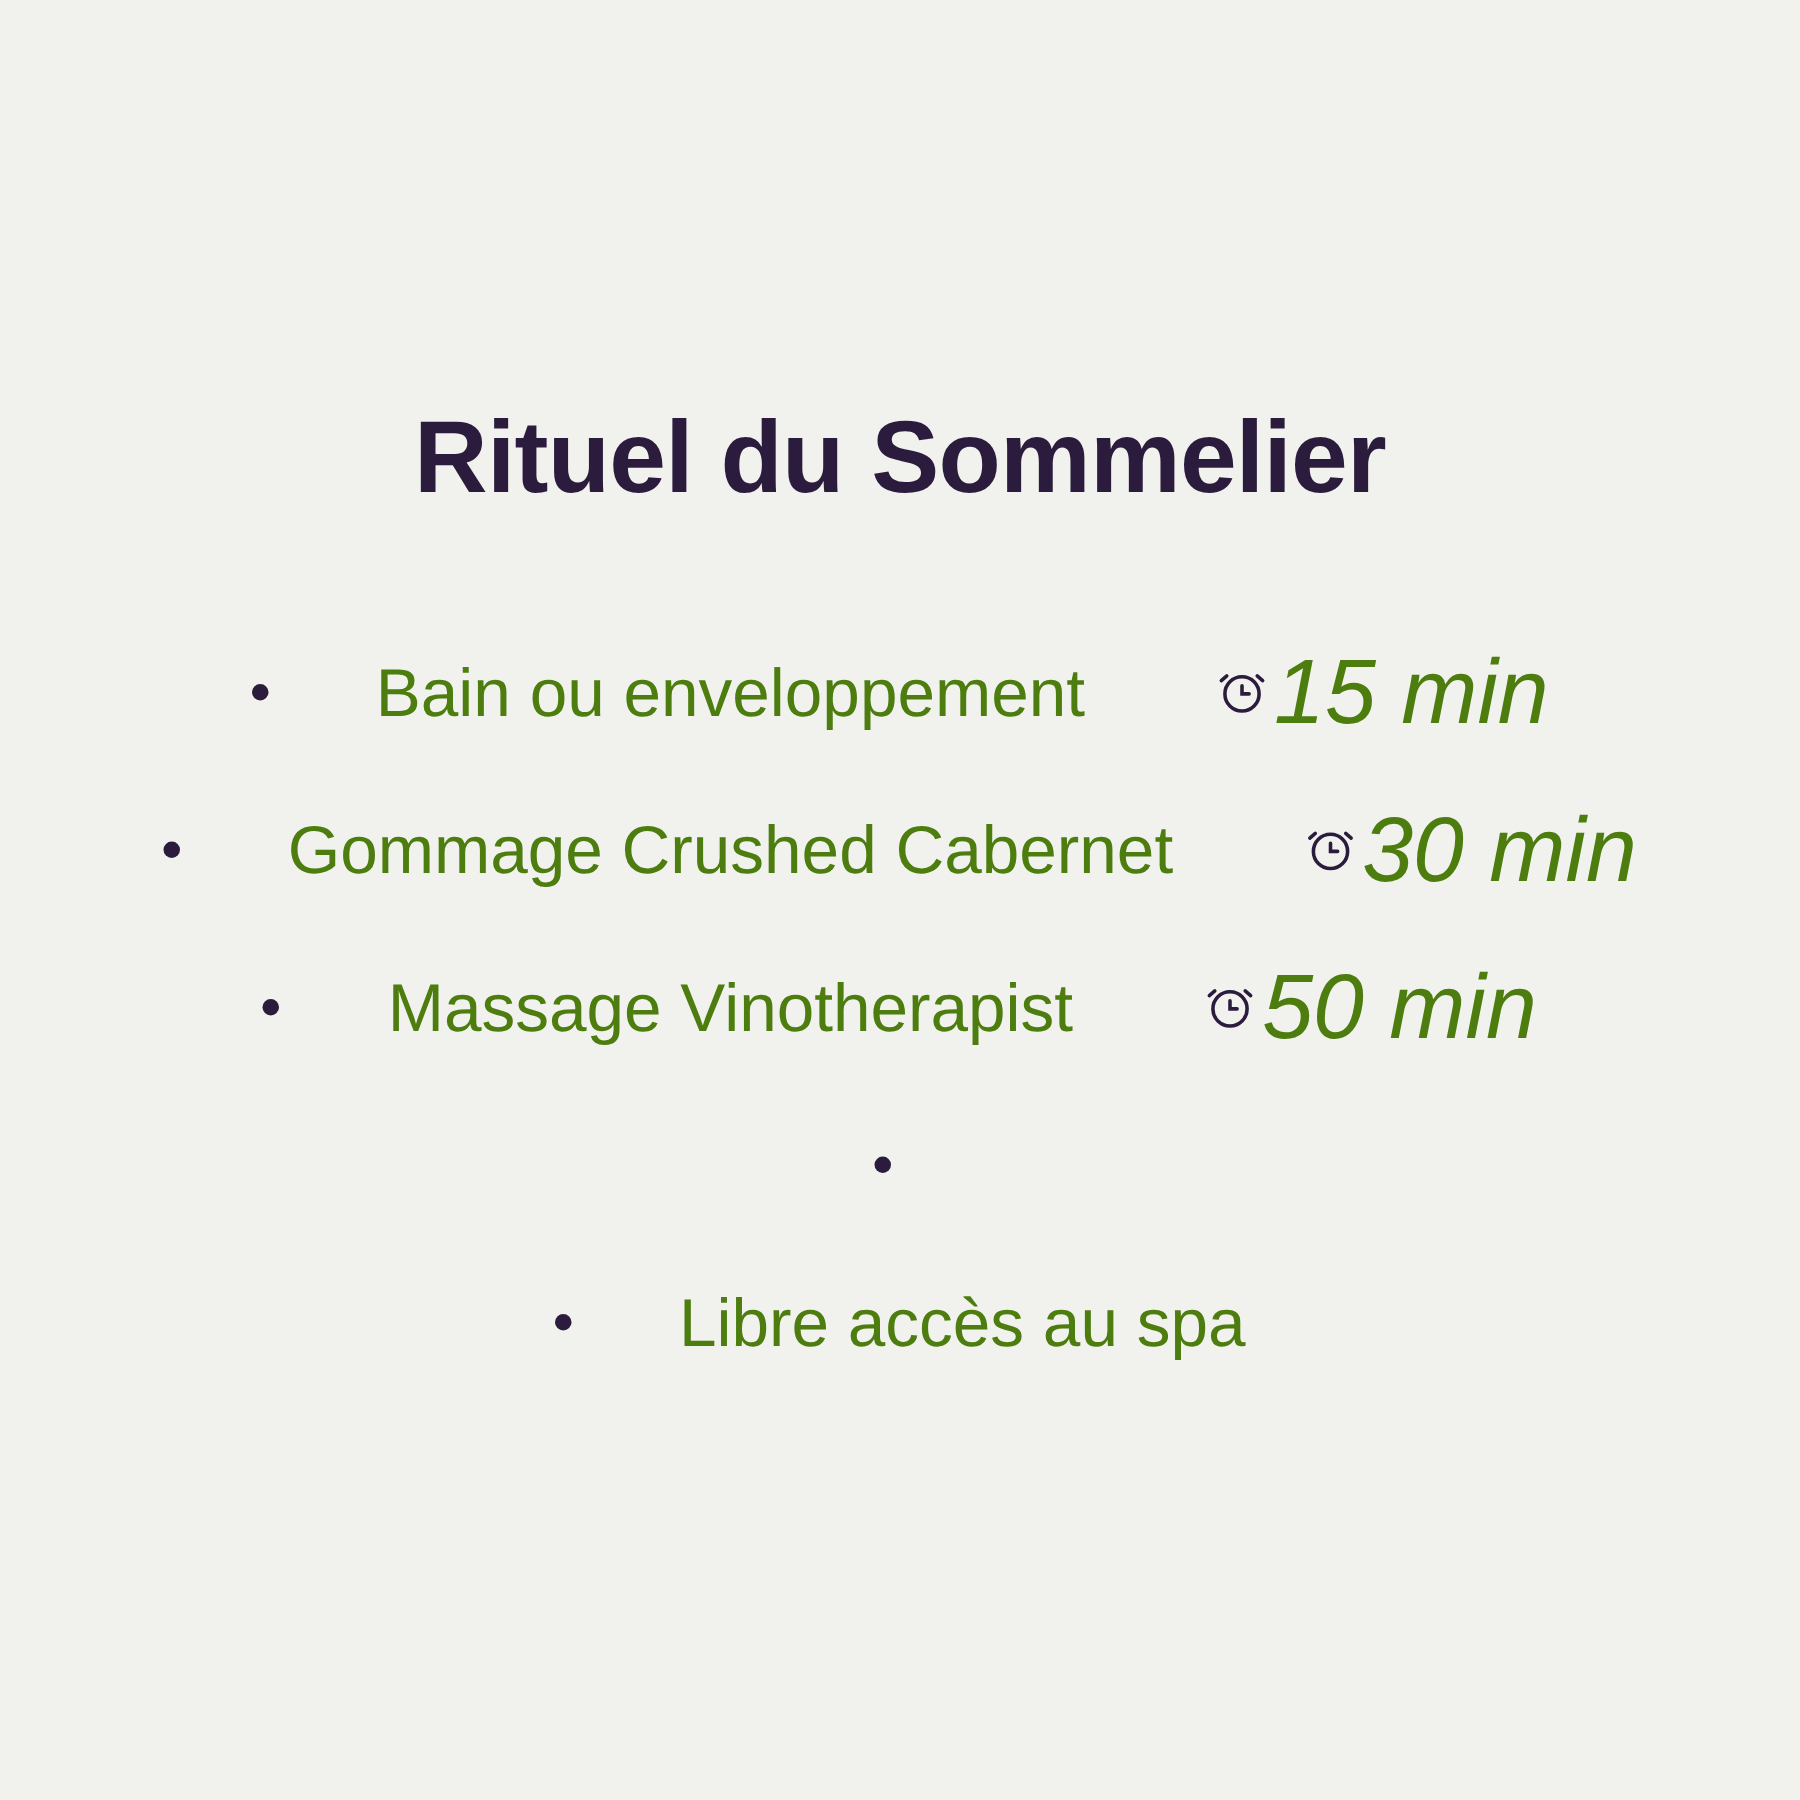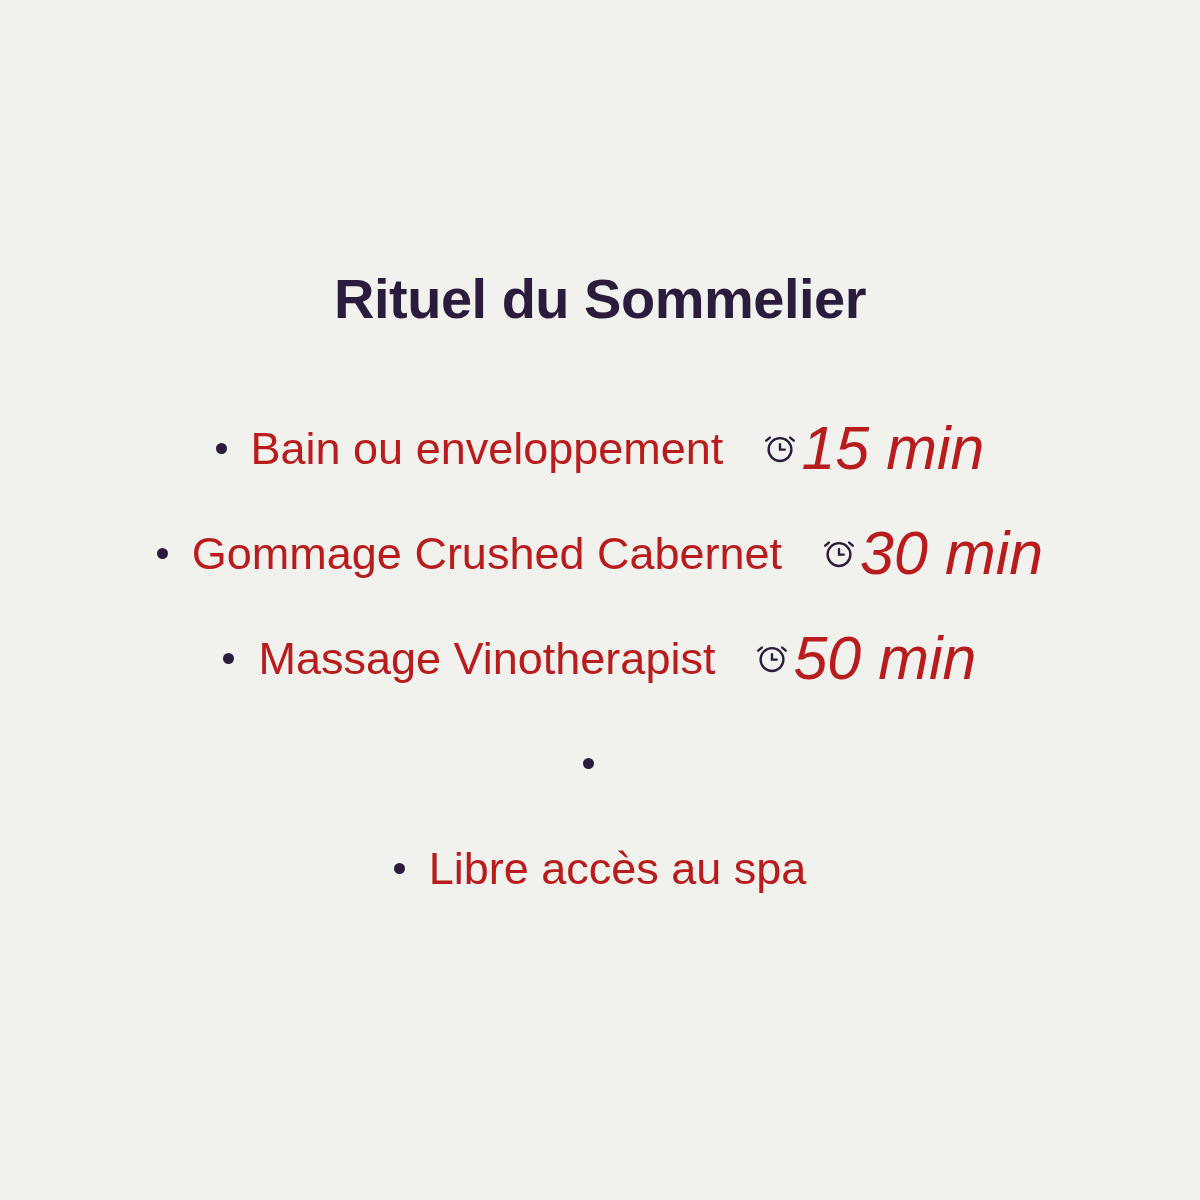--- a/index.html
+++ b/index.html
@@ -17,21 +17,21 @@
   .card {
     width: 1200px;
     height: 1200px;
     box-sizing: border-box;
     display: flex;
     flex-direction: column;
     align-items: center;
     padding-top: 268px;
   }
   .title {
-    font-size: 56px;
+    font-size: 68px;
     font-weight: 700;
     letter-spacing: -0.5px;
     color: #2b1b3d;
     line-height: 1.1;
     text-align: center;
     margin: 0 0 66px 0;
     white-space: nowrap;
   }
   .item-list {
     list-style: none;
@@ -41,24 +41,25 @@
     display: flex;
     flex-direction: column;
     align-items: center;
   }
   .item {
     display: flex;
     align-items: center;
     justify-content: flex-end;
     font-size: 45px;
     font-weight: 400;
-    color: #b91c1c;
+    color: #4d7c0f;
     line-height: 1.0;
     height: 105px;
     white-space: nowrap;
+    gap: 48px;
   }
   .bullet {
     display: inline-block;
     width: 11px;
     height: 11px;
     border-radius: 50%;
     background: #2b1b3d;
     margin-right: 24px;
     flex: 0 0 auto;
   }

